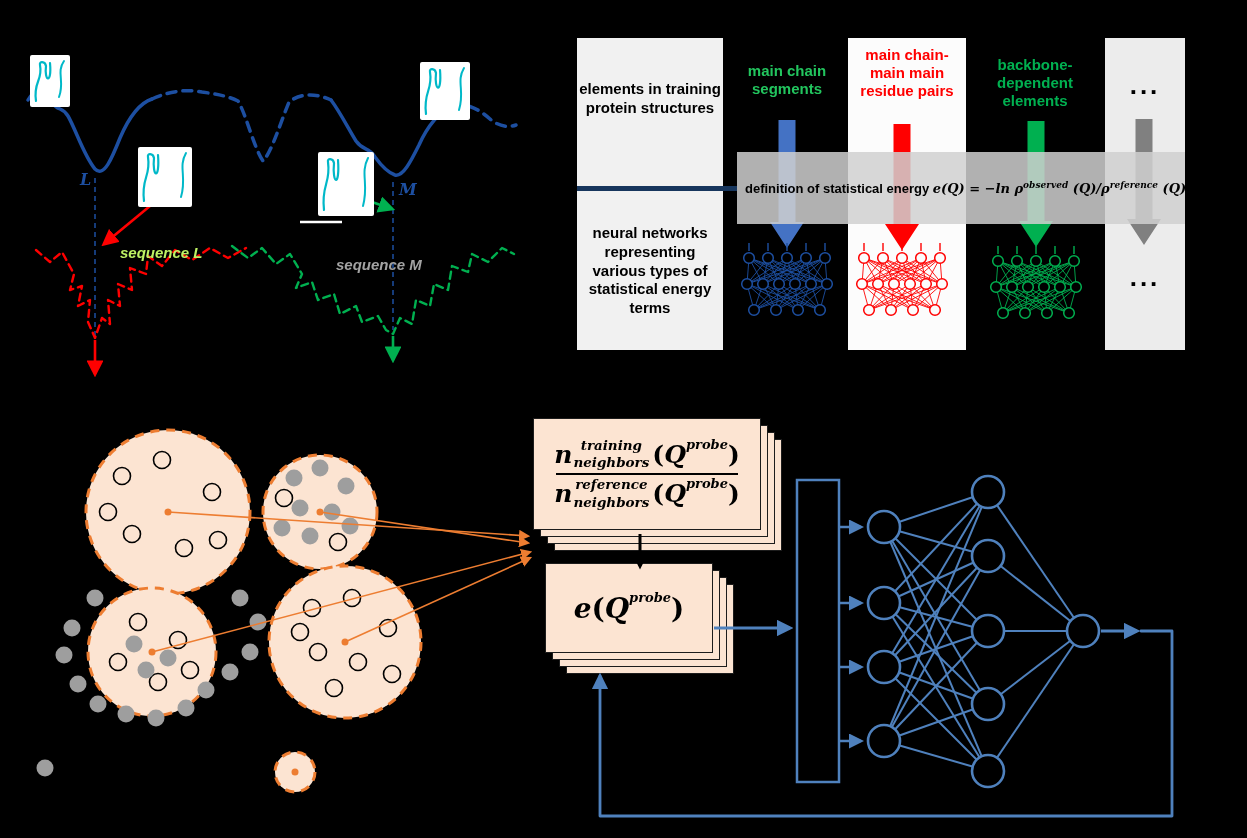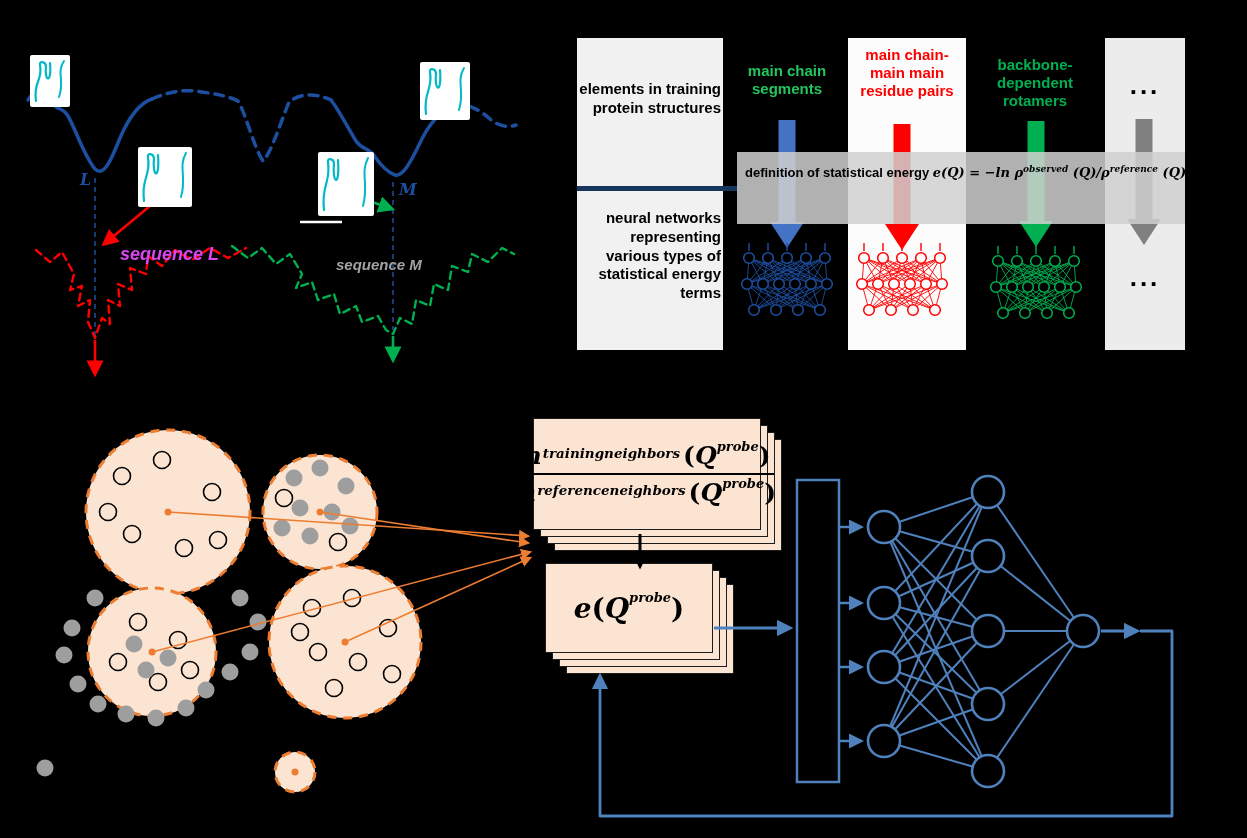--- a/index.html
+++ b/index.html
@@ -10,43 +10,43 @@
   #gfx-c{z-index:4;pointer-events:none}
 
   
   .colbox{position:absolute;top:38px;height:312px;z-index:1}
   #col-left{left:577px;width:146px;background:#f1f1f1}
   #col-red{left:848px;width:118px;background:#fcfcfc}
   #col-dots{left:1105px;width:80px;background:#ececec}
   .divider{position:absolute;left:577px;top:186px;width:160px;height:5px;background:#17365d;z-index:3}
 
   .leftcell{position:absolute;left:579px;width:142px;font-weight:bold;font-size:15px;
-            text-align:right;line-height:1.25;z-index:3}
+            text-align:center;line-height:1.25;z-index:3}
   #leftcell-top{top:80px}
-  #leftcell-bottom{top:209px}
+  #leftcell-bottom{top:224px}
 
   .colhdr{position:absolute;font-weight:bold;font-size:15px;text-align:center;line-height:1.2;z-index:3}
   #hdr-blue{left:736px;top:62px;width:102px;color:#22c55e}
   #hdr-red{left:850px;top:46px;width:114px;color:#ff0000}
   #hdr-green{left:978px;top:56px;width:114px;color:#00b050}
   #hdr-dots{left:1107px;top:70px;width:76px;color:#000;font-size:26px;letter-spacing:3px}
   #dots-bottom{position:absolute;left:1107px;top:262px;width:76px;color:#000;font-size:26px;
                letter-spacing:3px;font-weight:bold;text-align:center;z-index:3}
 
   .banner{position:absolute;left:737px;top:152px;width:448px;height:72px;
-          background:rgba(208,208,208,.85);z-index:3;padding:4px 8px 0 8px;
+          background:rgba(208,208,208,.85);z-index:3;padding:20px 8px 0 8px;
           font-weight:bold;font-size:13px;line-height:26px;white-space:nowrap}
   .bm{font-family:"DejaVu Serif",serif;font-style:italic;font-weight:bold}
   .bsup{font-size:9px}
 
   
   .alabel{position:absolute;z-index:3;font-weight:bold;font-style:italic}
   #lbl-L{left:80px;top:170px;color:#1d4fa1;font-family:"DejaVu Serif",serif;font-size:16px}
   #lbl-M{left:399px;top:180px;color:#1d4fa1;font-family:"DejaVu Serif",serif;font-size:16px}
-  #lbl-seqL{left:120px;top:244px;color:#d946ef;font-size:18px}
+  #lbl-seqL{left:120px;top:244px;color:#bef264;font-size:15px}
   #lbl-seqM{left:336px;top:256px;color:#a3a3a3;font-size:15px}
 
   
   .stack{position:absolute;z-index:3}
   .stack .layer{position:absolute;width:100%;height:100%;background:#fce4d2;border:1.5px solid #1c1c1c}
   .stack .l1{left:7px;top:7px}
   .stack .l2{left:14px;top:14px}
   .stack .l3{left:21px;top:21px}
   .stack .card{position:absolute;left:0;top:0;width:100%;height:100%;background:#fce4d2;
                border:1.5px solid #1c1c1c;display:flex;align-items:center;justify-content:center}
@@ -54,21 +54,21 @@
   #stack-e{left:545px;top:563px;width:168px;height:90px}
 
   .frac{display:flex;flex-direction:column;align-items:stretch}
   .fr-row{display:flex;align-items:center;justify-content:center;white-space:nowrap}
   .fracbar{height:2.5px;background:#000;margin:3px 2px}
   .mi,.mb,.mu{font-family:"DejaVu Serif",serif;font-weight:bold}
   .mi{font-style:italic}
   .mb{font-style:italic}
   .base{font-size:25px}
   .ebase{font-size:28px}
-  .ss{display:inline-flex;flex-direction:row;align-items:flex-start;line-height:1;margin:0 3px 0 1px}
+  .ss{display:inline-flex;flex-direction:column;align-items:center;line-height:1;margin:0 3px 0 1px}
   .ss .sup,.ss .sub{font-size:13.5px}
   .ss .sup{margin-bottom:4px}
   .qsup{font-size:13px;align-self:flex-start;margin-top:-2px}
 </style>
 </head>
 <body>
 
 <div id="col-left" class="colbox"></div>
 <div id="col-red" class="colbox"></div>
 <div id="col-dots" class="colbox"></div>
@@ -351,21 +351,21 @@
         <circle cx="1069" cy="313" r="5.3" stroke="#00b050" fill="#000000" stroke-width="1.5"></circle>
       </g>
     </g>
   </svg>
 
 <div class="divider"></div>
 <div id="leftcell-top" class="leftcell">elements in training protein structures</div>
 <div id="leftcell-bottom" class="leftcell">neural networks representing various types of statistical energy terms</div>
 <div id="hdr-blue" class="colhdr">main chain segments</div>
 <div id="hdr-red" class="colhdr">main chain-main main residue pairs</div>
-<div id="hdr-green" class="colhdr">backbone-dependent rotamers</div>
+<div id="hdr-green" class="colhdr">backbone-dependent elements</div>
 <div id="hdr-dots" class="colhdr">...</div>
 <div id="dots-bottom">...</div>
 
 <div class="banner">
   <div>
     <span>definition of statistical energy </span><span class="bm">e(Q) = −ln ρ</span><sup class="bm bsup">observed</sup><span class="bm"> (Q)/ρ</span><sup class="bm bsup">reference</sup><span class="bm"> (Q)</span>
   </div>
 </div>
 
 <div id="lbl-L" class="alabel">L</div>

